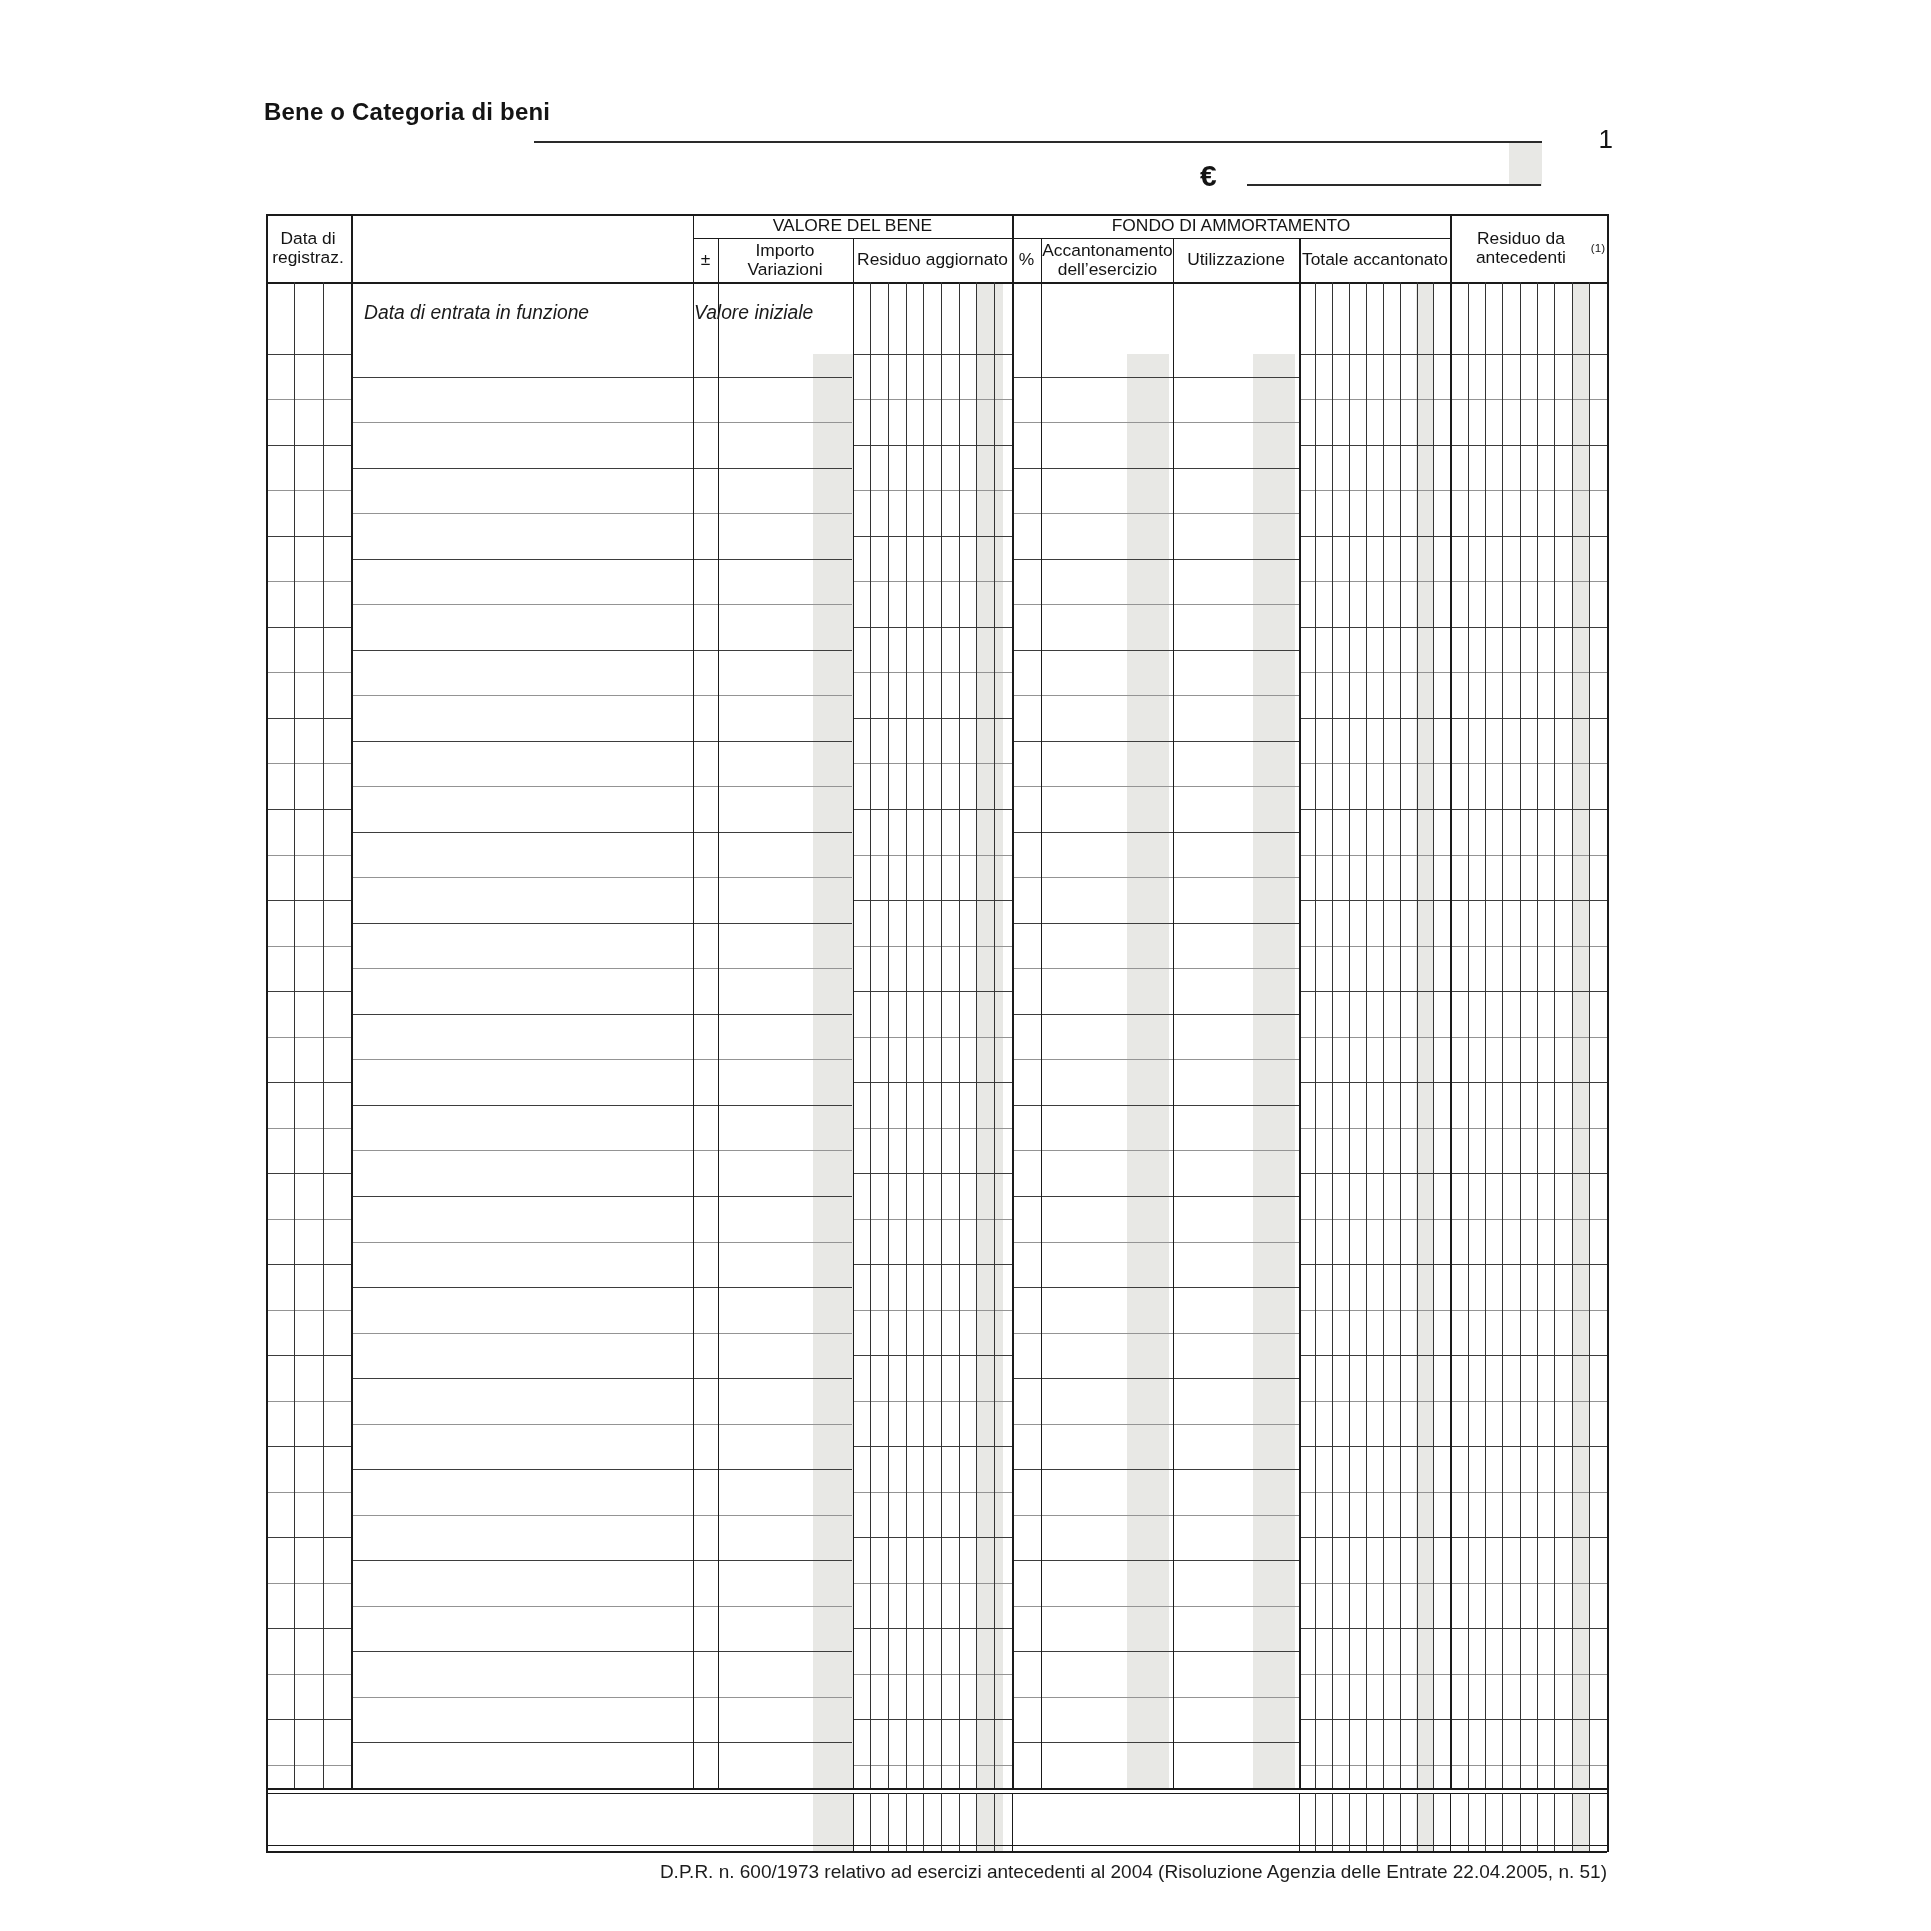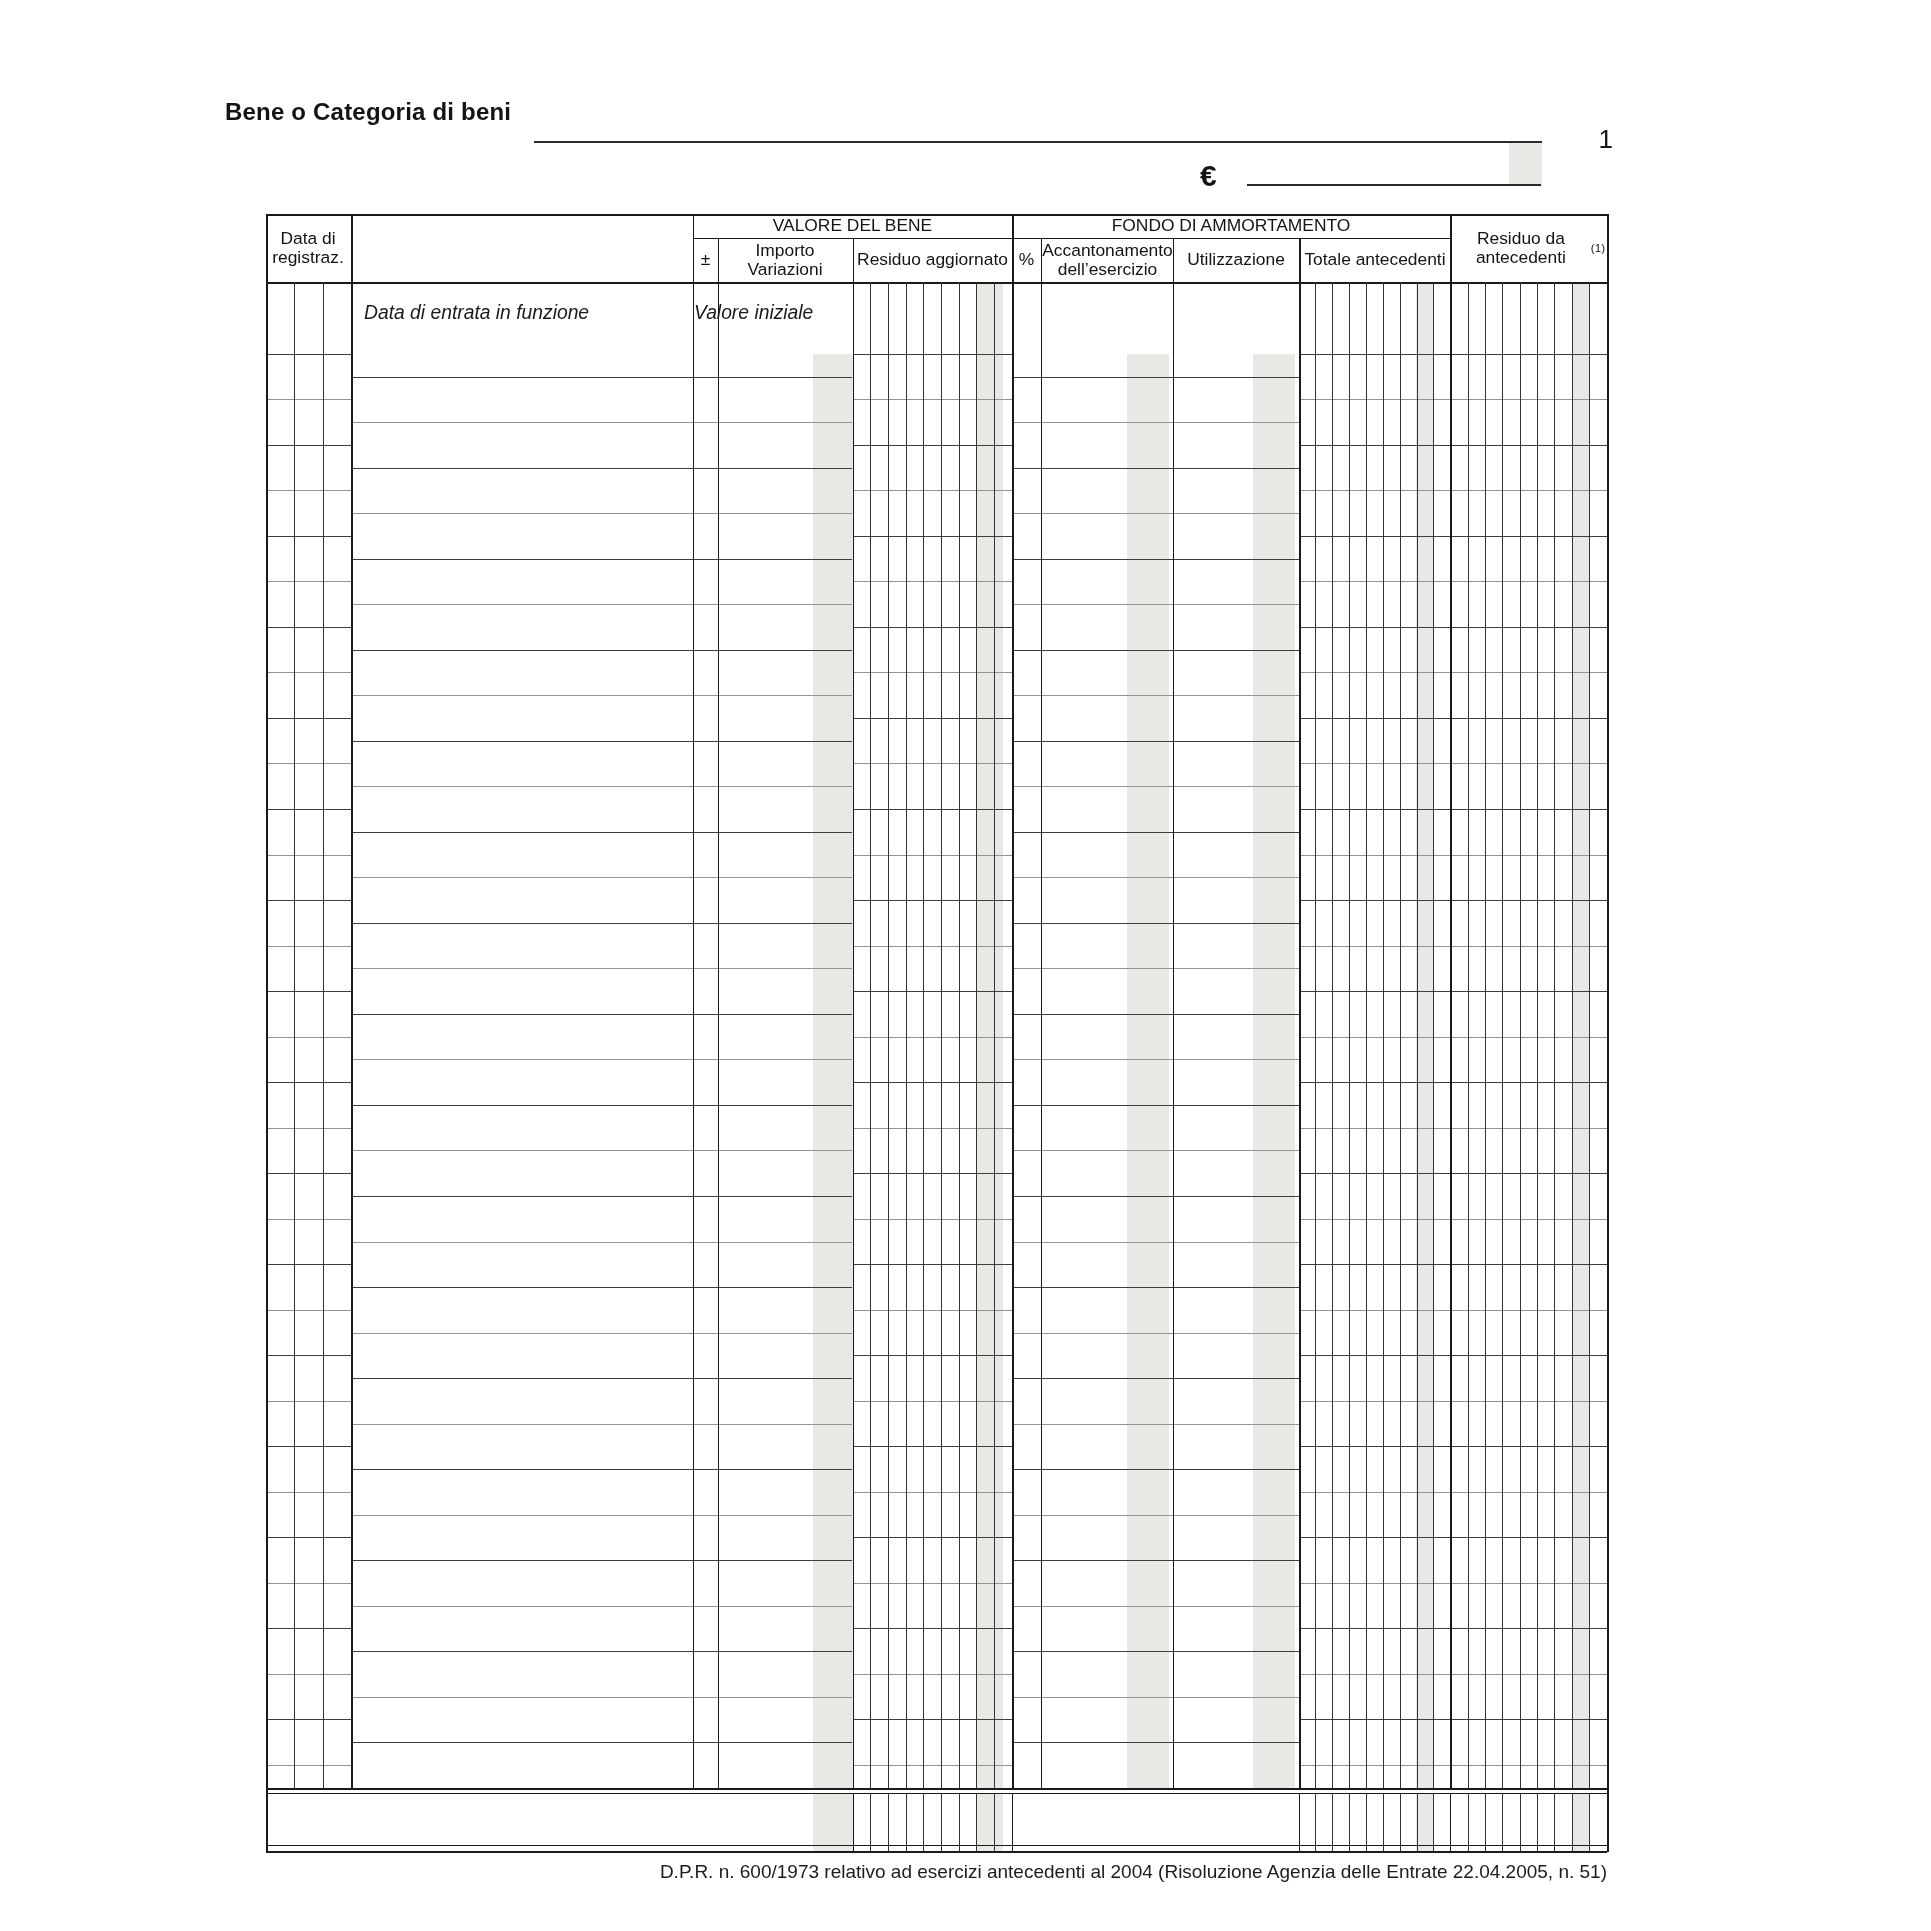--- a/index.html
+++ b/index.html
@@ -4,21 +4,21 @@
 <style>
   html,body{margin:0;padding:0;background:#ffffff;}
   .page{position:relative;width:1931px;height:1931px;background:#ffffff;
         font-family:"Liberation Sans","DejaVu Sans",sans-serif;color:#141414;overflow:hidden;}
   .abs{position:absolute;}
   .ln{position:absolute;}
   .hlbl{position:absolute;display:flex;align-items:center;justify-content:center;
         text-align:center;font-size:17.4px;line-height:19.3px;color:#141414;}
   .grp{font-size:17.4px;}
   .ilbl{position:absolute;font-style:italic;font-size:19.3px;color:#1a1a1a;white-space:nowrap;}
-  .title{position:absolute;font-weight:bold;font-size:24px;letter-spacing:0.2px;white-space:nowrap;}
+  .title{position:absolute;font-weight:bold;font-size:24px;letter-spacing:0.2px;white-space:nowrap;margin-left:39px;}
   .subtitle{position:absolute;font-weight:bold;font-size:19.3px;white-space:nowrap;}
   .euro{position:absolute;font-size:30px;font-weight:600;}
   .pagenum{position:absolute;font-size:26px;}
   .rule{position:absolute;background:#2a2a2a;height:1.9px;}
   .footnote{position:absolute;text-align:right;font-size:19px;line-height:27px;color:#1c1c1c;}
   .footnote sup, .hlbl sup{font-size:11.6px;line-height:0;vertical-align:super;}
 </style>
 </head>
 <body>
 
@@ -277,21 +277,21 @@
 
   <div class="hlbl" style="left:266px;top:215px;width:84px;height:66px;">Data di registraz.</div>
   <div class="hlbl grp" style="left:694px;top:214px;width:317px;height:23px;">VALORE DEL BENE</div>
   <div class="hlbl grp" style="left:1013px;top:214px;width:436px;height:23px;">FONDO DI AMMORTAMENTO</div>
   <div class="hlbl" style="left:694px;top:239px;width:23px;height:42px;">±</div>
   <div class="hlbl" style="left:719px;top:239px;width:132px;height:42px;">Importo Variazioni</div>
   <div class="hlbl" style="left:854px;top:239px;width:157px;height:42px;">Residuo aggiornato</div>
   <div class="hlbl" style="left:1013px;top:239px;width:27px;height:42px;">%</div>
   <div class="hlbl" style="left:1043px;top:239px;width:129px;height:42px;">Accantonamento dell’esercizio</div>
   <div class="hlbl" style="left:1174px;top:239px;width:124px;height:42px;">Utilizzazione</div>
-  <div class="hlbl" style="left:1300px;top:239px;width:150px;height:42px;">Totale antecedenti</div>
+  <div class="hlbl" style="left:1300px;top:239px;width:150px;height:42px;">Totale accantonato</div>
   <div class="hlbl" style="left:1451px;top:215px;width:154px;height:66px;">
       <span>Residuo da antecedenti</span>
       <sup>(1)</sup>
     </div>
 
   <div class="ilbl" style="left:364px;top:302px;">Data di entrata in funzione</div>
   <div class="ilbl" style="left:694px;top:302px;width:157px;text-align:left;">Valore iniziale</div>
 
   <div class="footnote" style="left:628px;top:1858px;width:979px;">
     <div>D.P.R. n. 600/1973 relativo ad esercizi antecedenti al 2004 (Risoluzione Agenzia delle Entrate 22.04.2005, n. 51)</div>

